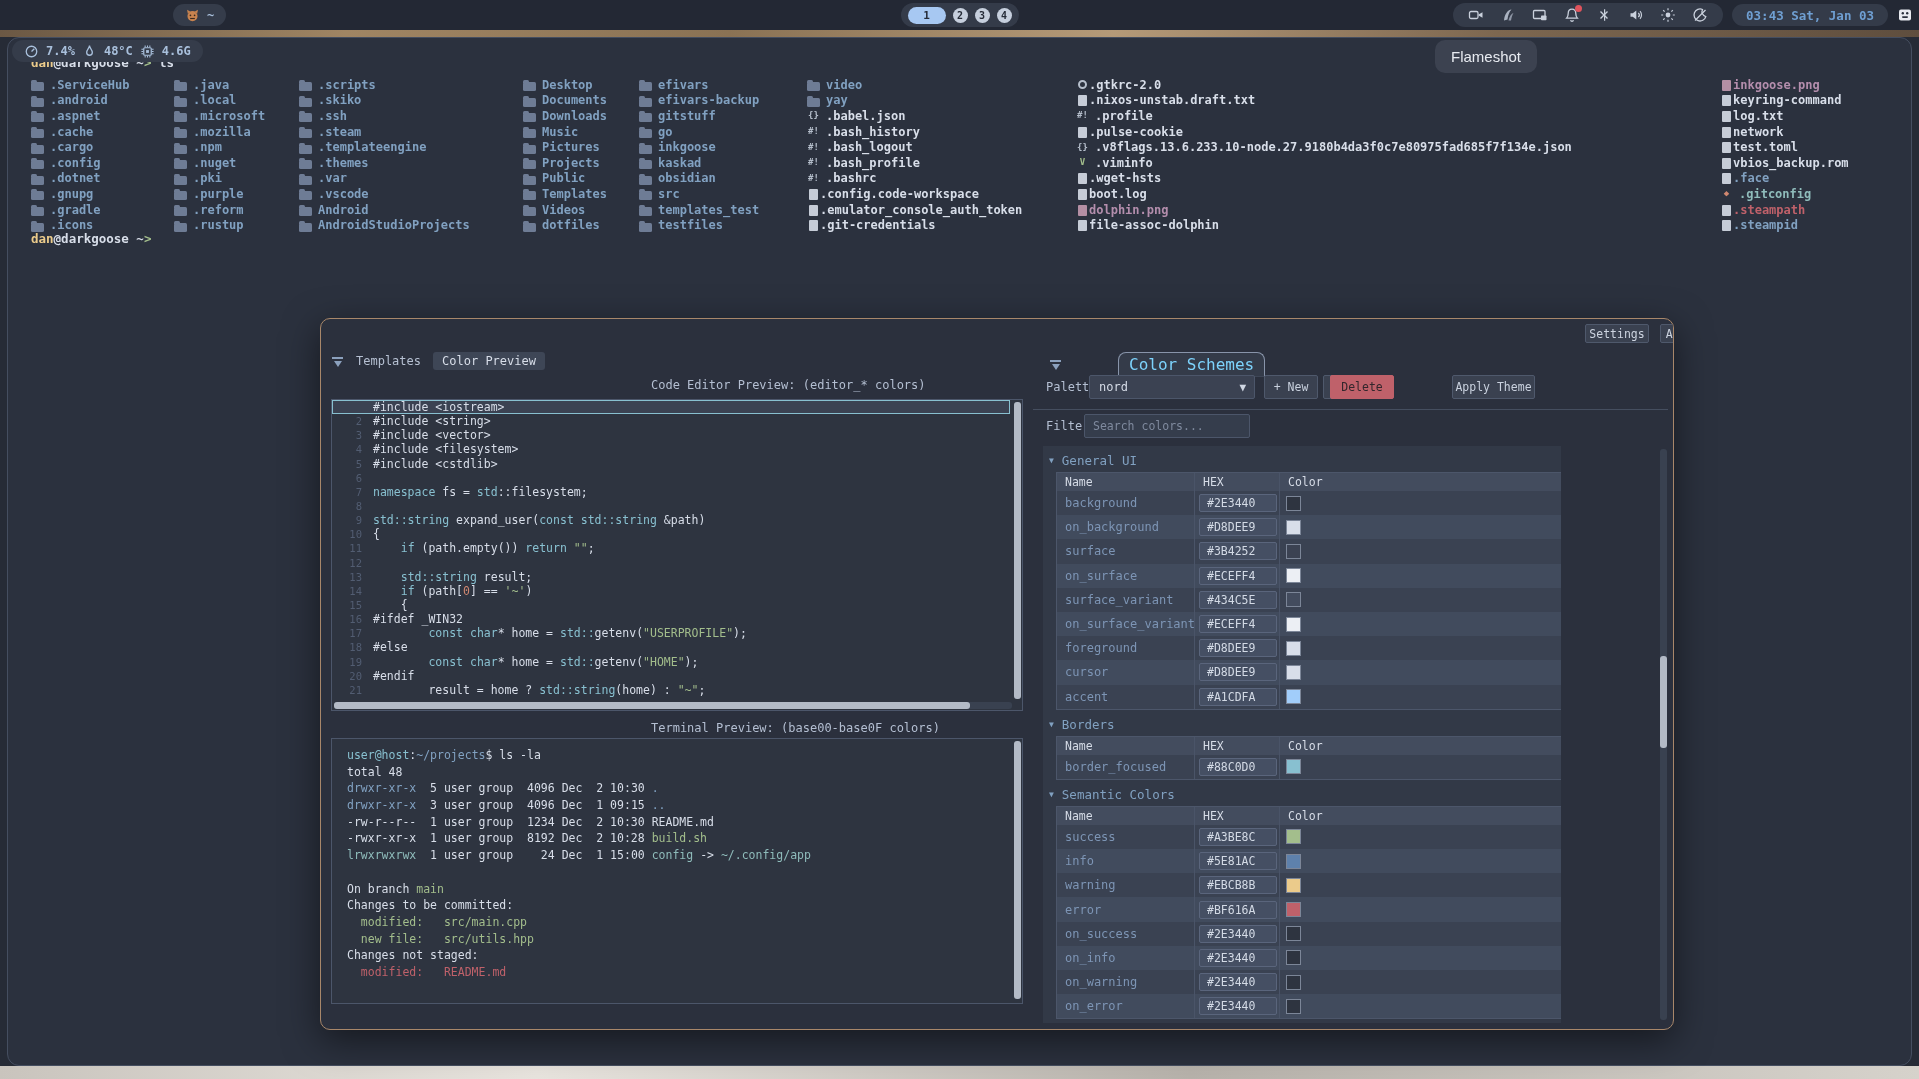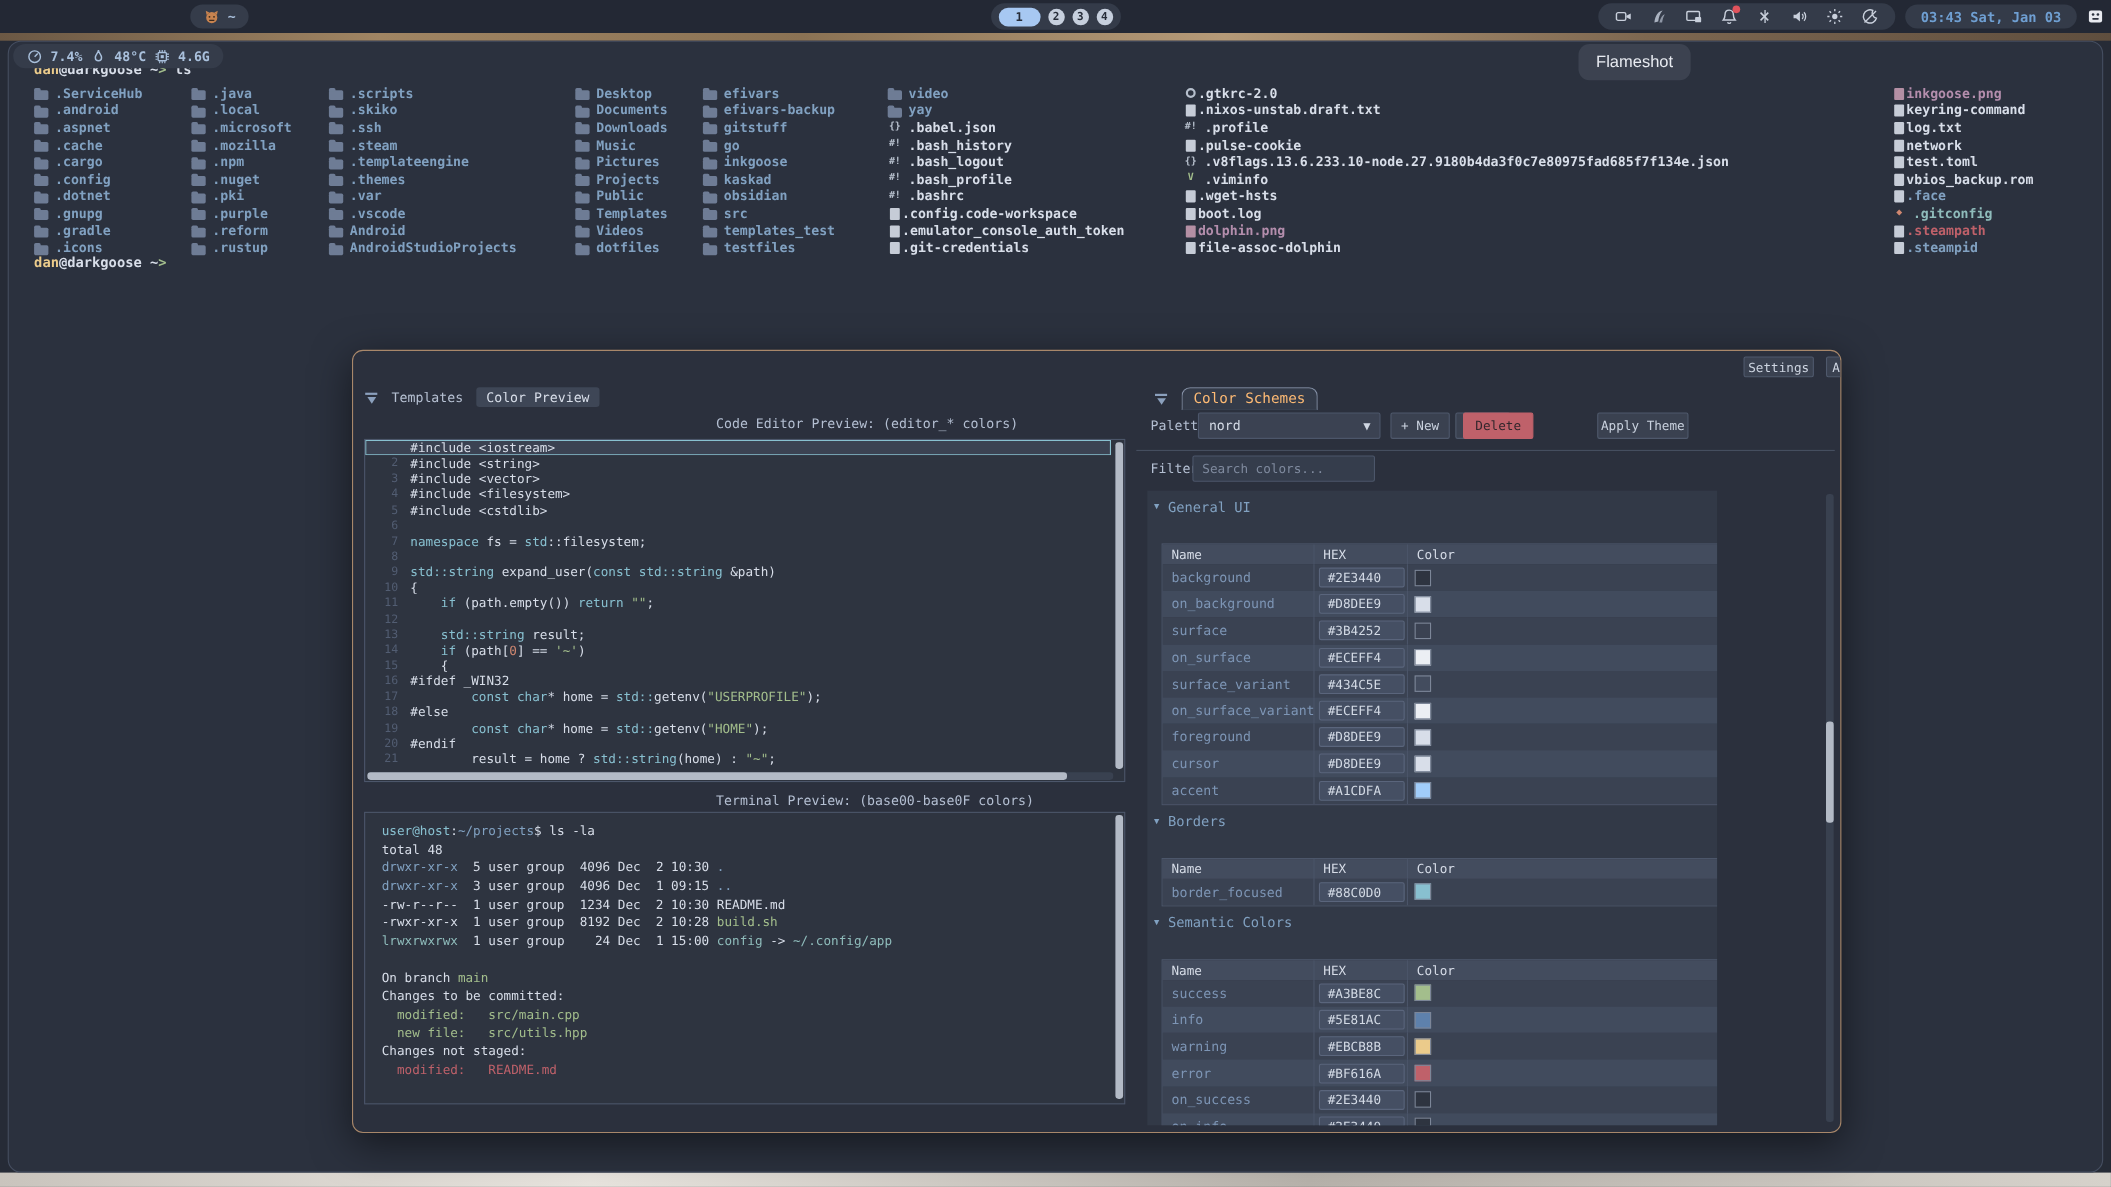--- a/index.html
+++ b/index.html
@@ -57,21 +57,21 @@
     box-shadow:0 10px 36px rgba(0,0,0,.5);z-index:10;}
   .win-btn{position:absolute;top:5px;height:19px;background:#3a4150;border:1px solid #4f596c;
     border-radius:2px;color:#cdd4e0;font-size:11.5px;display:flex;align-items:center;justify-content:center;box-sizing:border-box;margin-left:44px;}
   .tabstrip{position:absolute;top:33px;display:flex;align-items:center;gap:12px;}
   .dd-icon{width:13px;height:13px;position:relative;}
   .dd-icon::before{content:"";position:absolute;left:1px;top:2px;width:11px;height:2px;background:#8ba0bd;}
   .dd-icon::after{content:"";position:absolute;left:2.5px;top:6px;border-left:4.5px solid transparent;border-right:4.5px solid transparent;border-top:6px solid #8ba0bd;}
   .tab-plain{color:#b6c0d2;font-size:12px;}
   .tab-active{background:#3e4656;color:#d8dee9;font-size:12px;padding:2px 9px;border-radius:3px;}
   .tab-outline{border:1px solid #8894aa;border-bottom-color:#3e4656;border-radius:8px 8px 0 0;
-    background:#343b49;color:#fdba74;font-size:13px;padding:2px 10px;}
+    background:#343b49;color:#7dd3fc;font-size:16px;padding:2px 10px;margin-left:44px;}
   .pane-label{position:absolute;left:330px;color:#b4bfd2;font-size:12px;}
   
   #editor{position:absolute;left:10px;top:80px;width:692px;height:312px;background:#2E3440;
     border:1px solid #4C566A;box-sizing:border-box;overflow:hidden;}
   .code-line{height:14.15px;display:flex;align-items:center;font-size:11.5px;white-space:pre;position:relative;}
   .code-line .gut{flex:none;width:30px;text-align:right;padding-right:11px;color:#525d72;font-size:10.5px;}
   .code-line.cur{background:#3B4252;box-shadow:inset 0 0 0 1px #88C0D0;width:calc(100% - 12px);}
   .code-line.cur .gut{visibility:hidden;}
   .s-p{color:#D8DEE9}.s-k{color:#88C0D0}.s-s{color:#A3BE8C}.s-n{color:#D08770}
   .s-u{color:#88C0D0}.s-b{color:#81A1C1}.s-g{color:#A3BE8C}.s-c{color:#8FBCBB}.s-r{color:#BF616A}
@@ -91,21 +91,21 @@
     color:#c9d1de;font-size:11.5px;display:flex;align-items:center;justify-content:center;box-sizing:border-box;}
   .abtn.danger{background:#BF616A;border-color:#BF616A;color:#33262c;}
   #rdivider{position:absolute;left:712px;top:90px;width:635px;height:1px;background:#454e5f;}
   #filter-input{position:absolute;left:763px;top:95px;width:166px;height:24px;background:#353d4c;
     border:1px solid #4C566A;border-radius:2px;box-sizing:border-box;color:#d8dee9;font-size:11.5px;
     font-family:"DejaVu Sans Mono",monospace;padding:0 8px;outline:none;}
   #filter-input::placeholder{color:#7f8a9e;}
   #scrollarea{position:absolute;left:722px;top:127px;width:518px;height:577px;background:#323947;overflow:hidden;}
   .sec-header{display:flex;align-items:center;gap:8px;padding:7px 0 4px 6px;color:#81A1C1;font-size:12.5px;}
   .sec-caret{font-size:8px;color:#81A1C1;}
-  .ctable{margin-left:13px;width:560px;border:1px solid #4C566A;box-sizing:border-box;margin-top:22px;}
+  .ctable{margin-left:13px;width:560px;border:1px solid #4C566A;box-sizing:border-box;}
   .crow{display:flex;height:24.2px;box-sizing:border-box;}
   .crow.head{height:18px;background:#434C5E;}
   .crow:not(.head):nth-child(even){background:#3a4252;}
   .crow:not(.head):nth-child(odd){background:#414b5d;}
   .ccell{box-sizing:border-box;border-right:1px solid #4a5468;display:flex;align-items:center;}
   .ccell:last-child{border-right:none;flex:1;}
   .cc-name{width:138px;padding-left:8px;color:#7d95b5;font-size:12px;}
   .crow.head .ccell{color:#d6dce7;font-size:11.5px;padding-left:8px;}
   .hexbox{margin-left:4px;width:78px;height:18px;background:#454f63;border:1px solid #5a657c;border-radius:2px;
     color:#d3dae5;font-size:11.5px;display:flex;align-items:center;padding-left:7px;box-sizing:border-box;}

